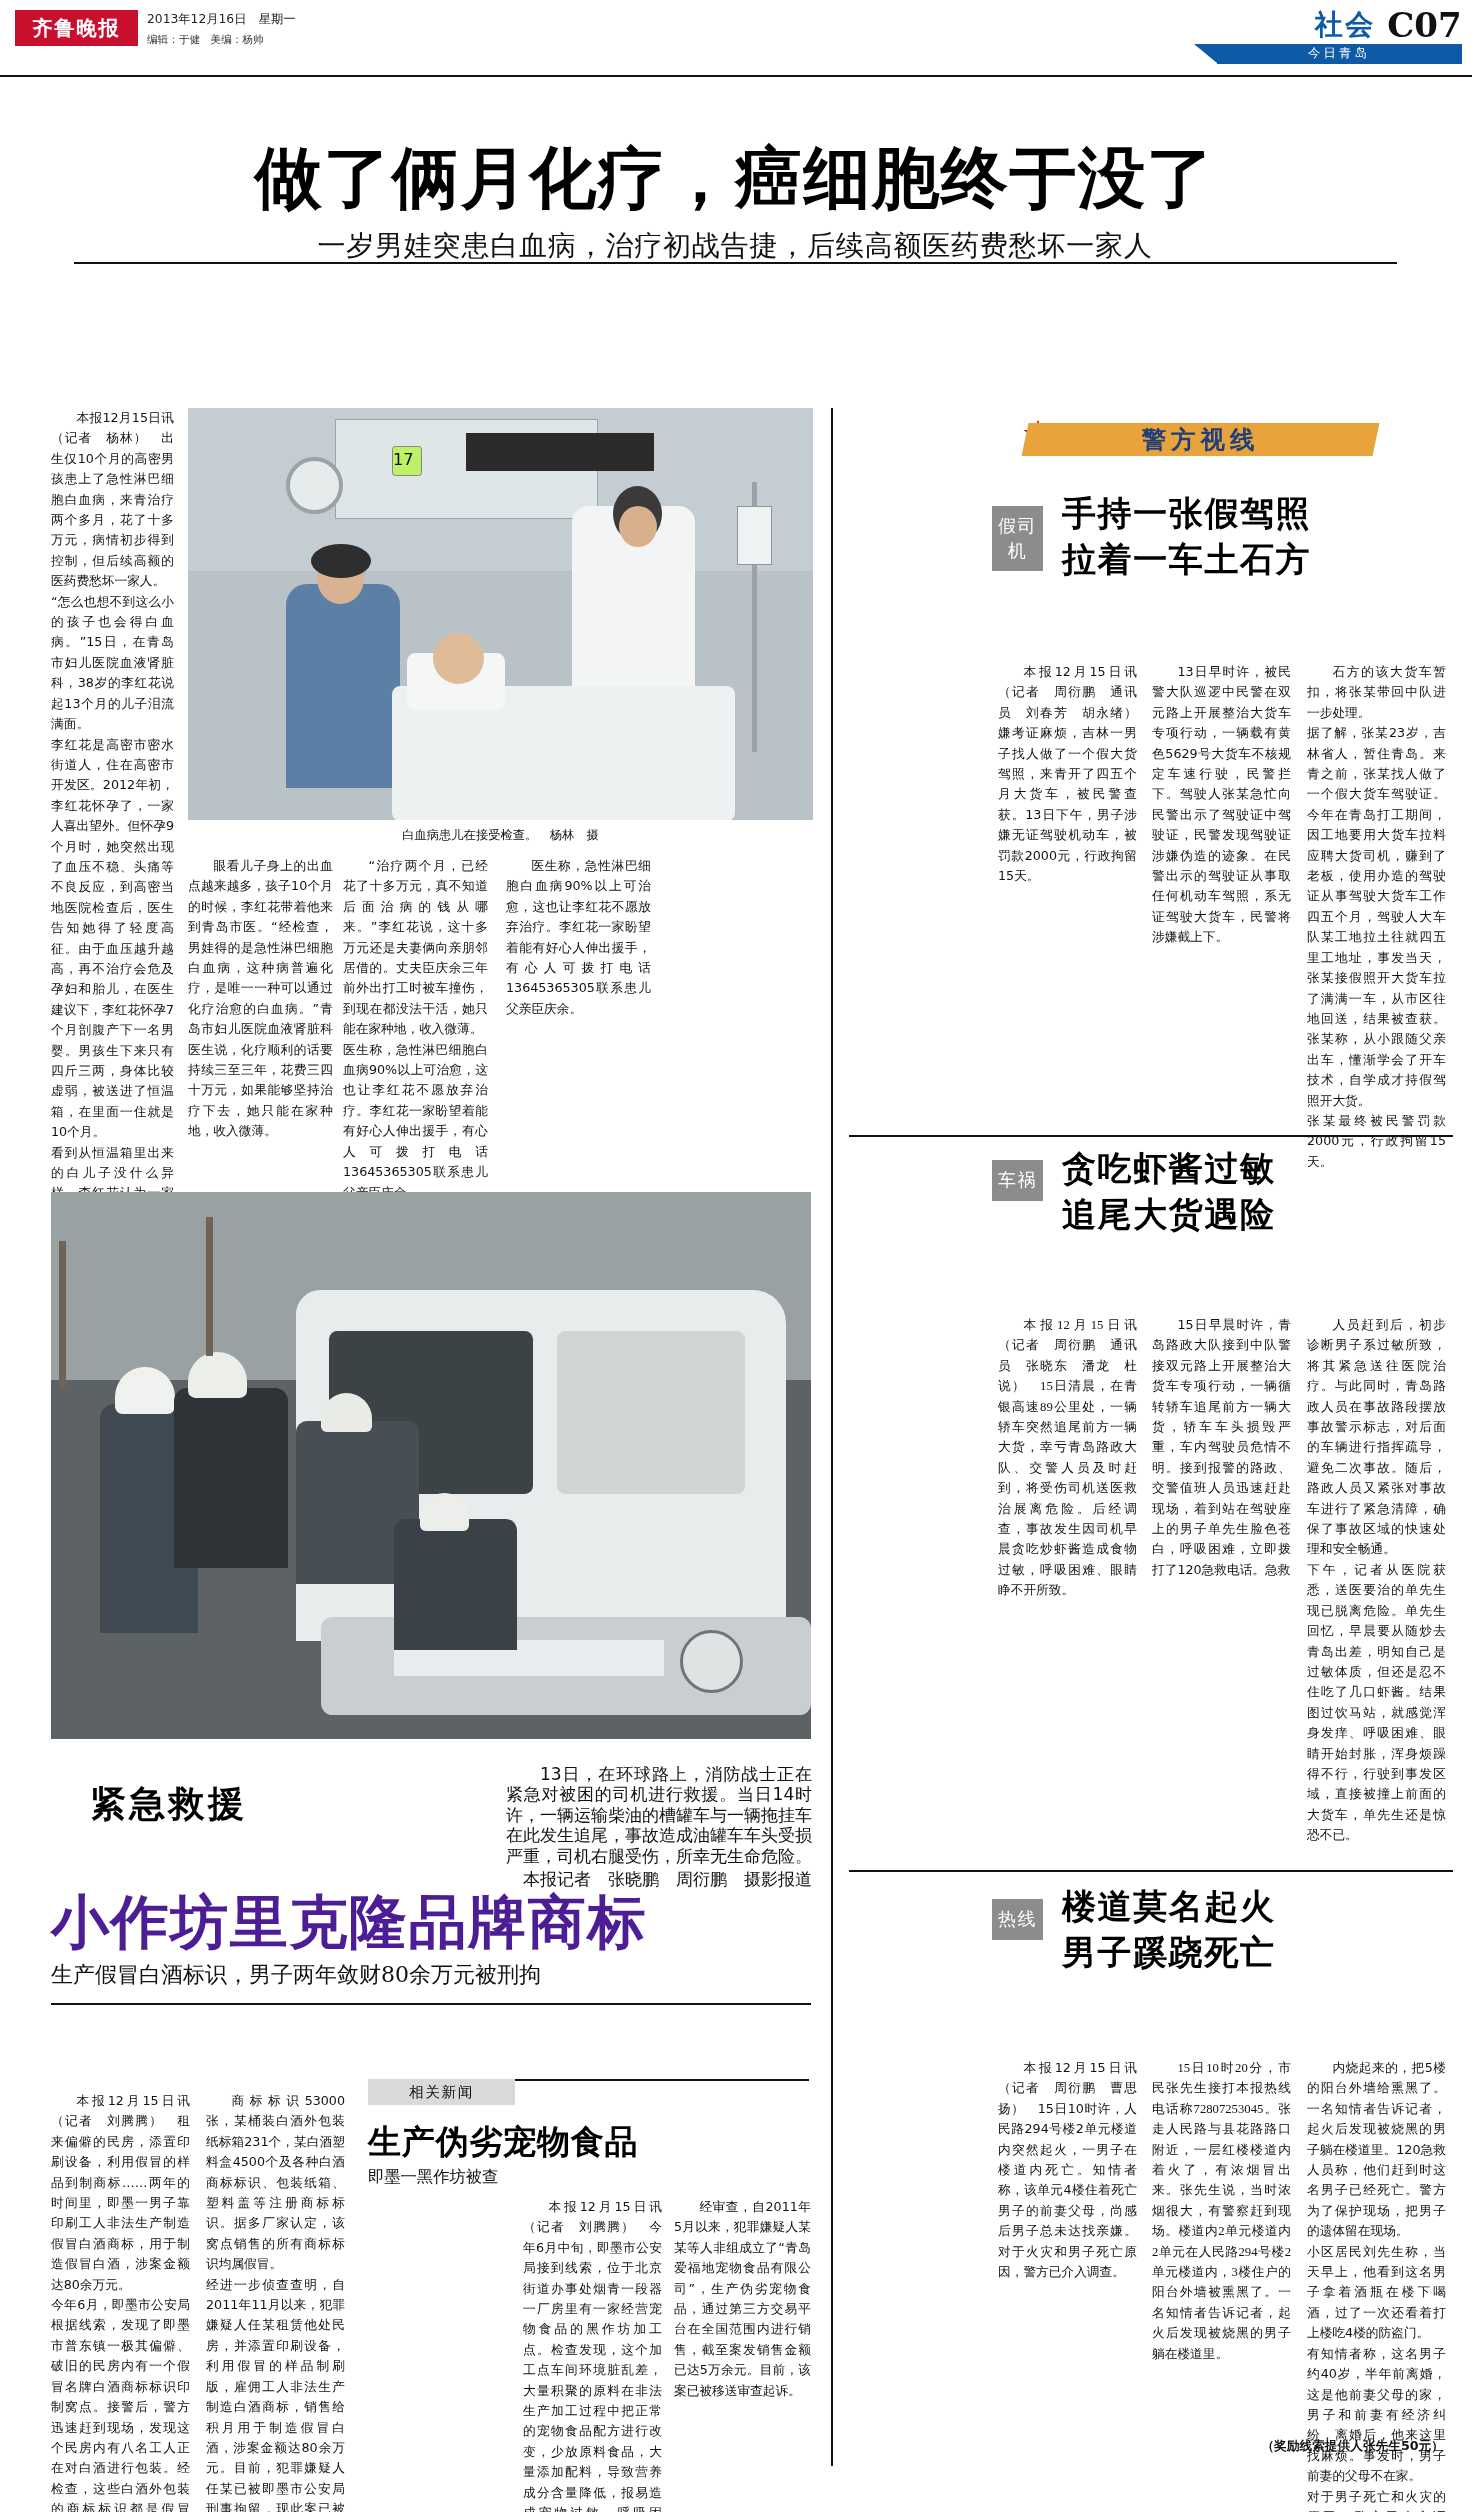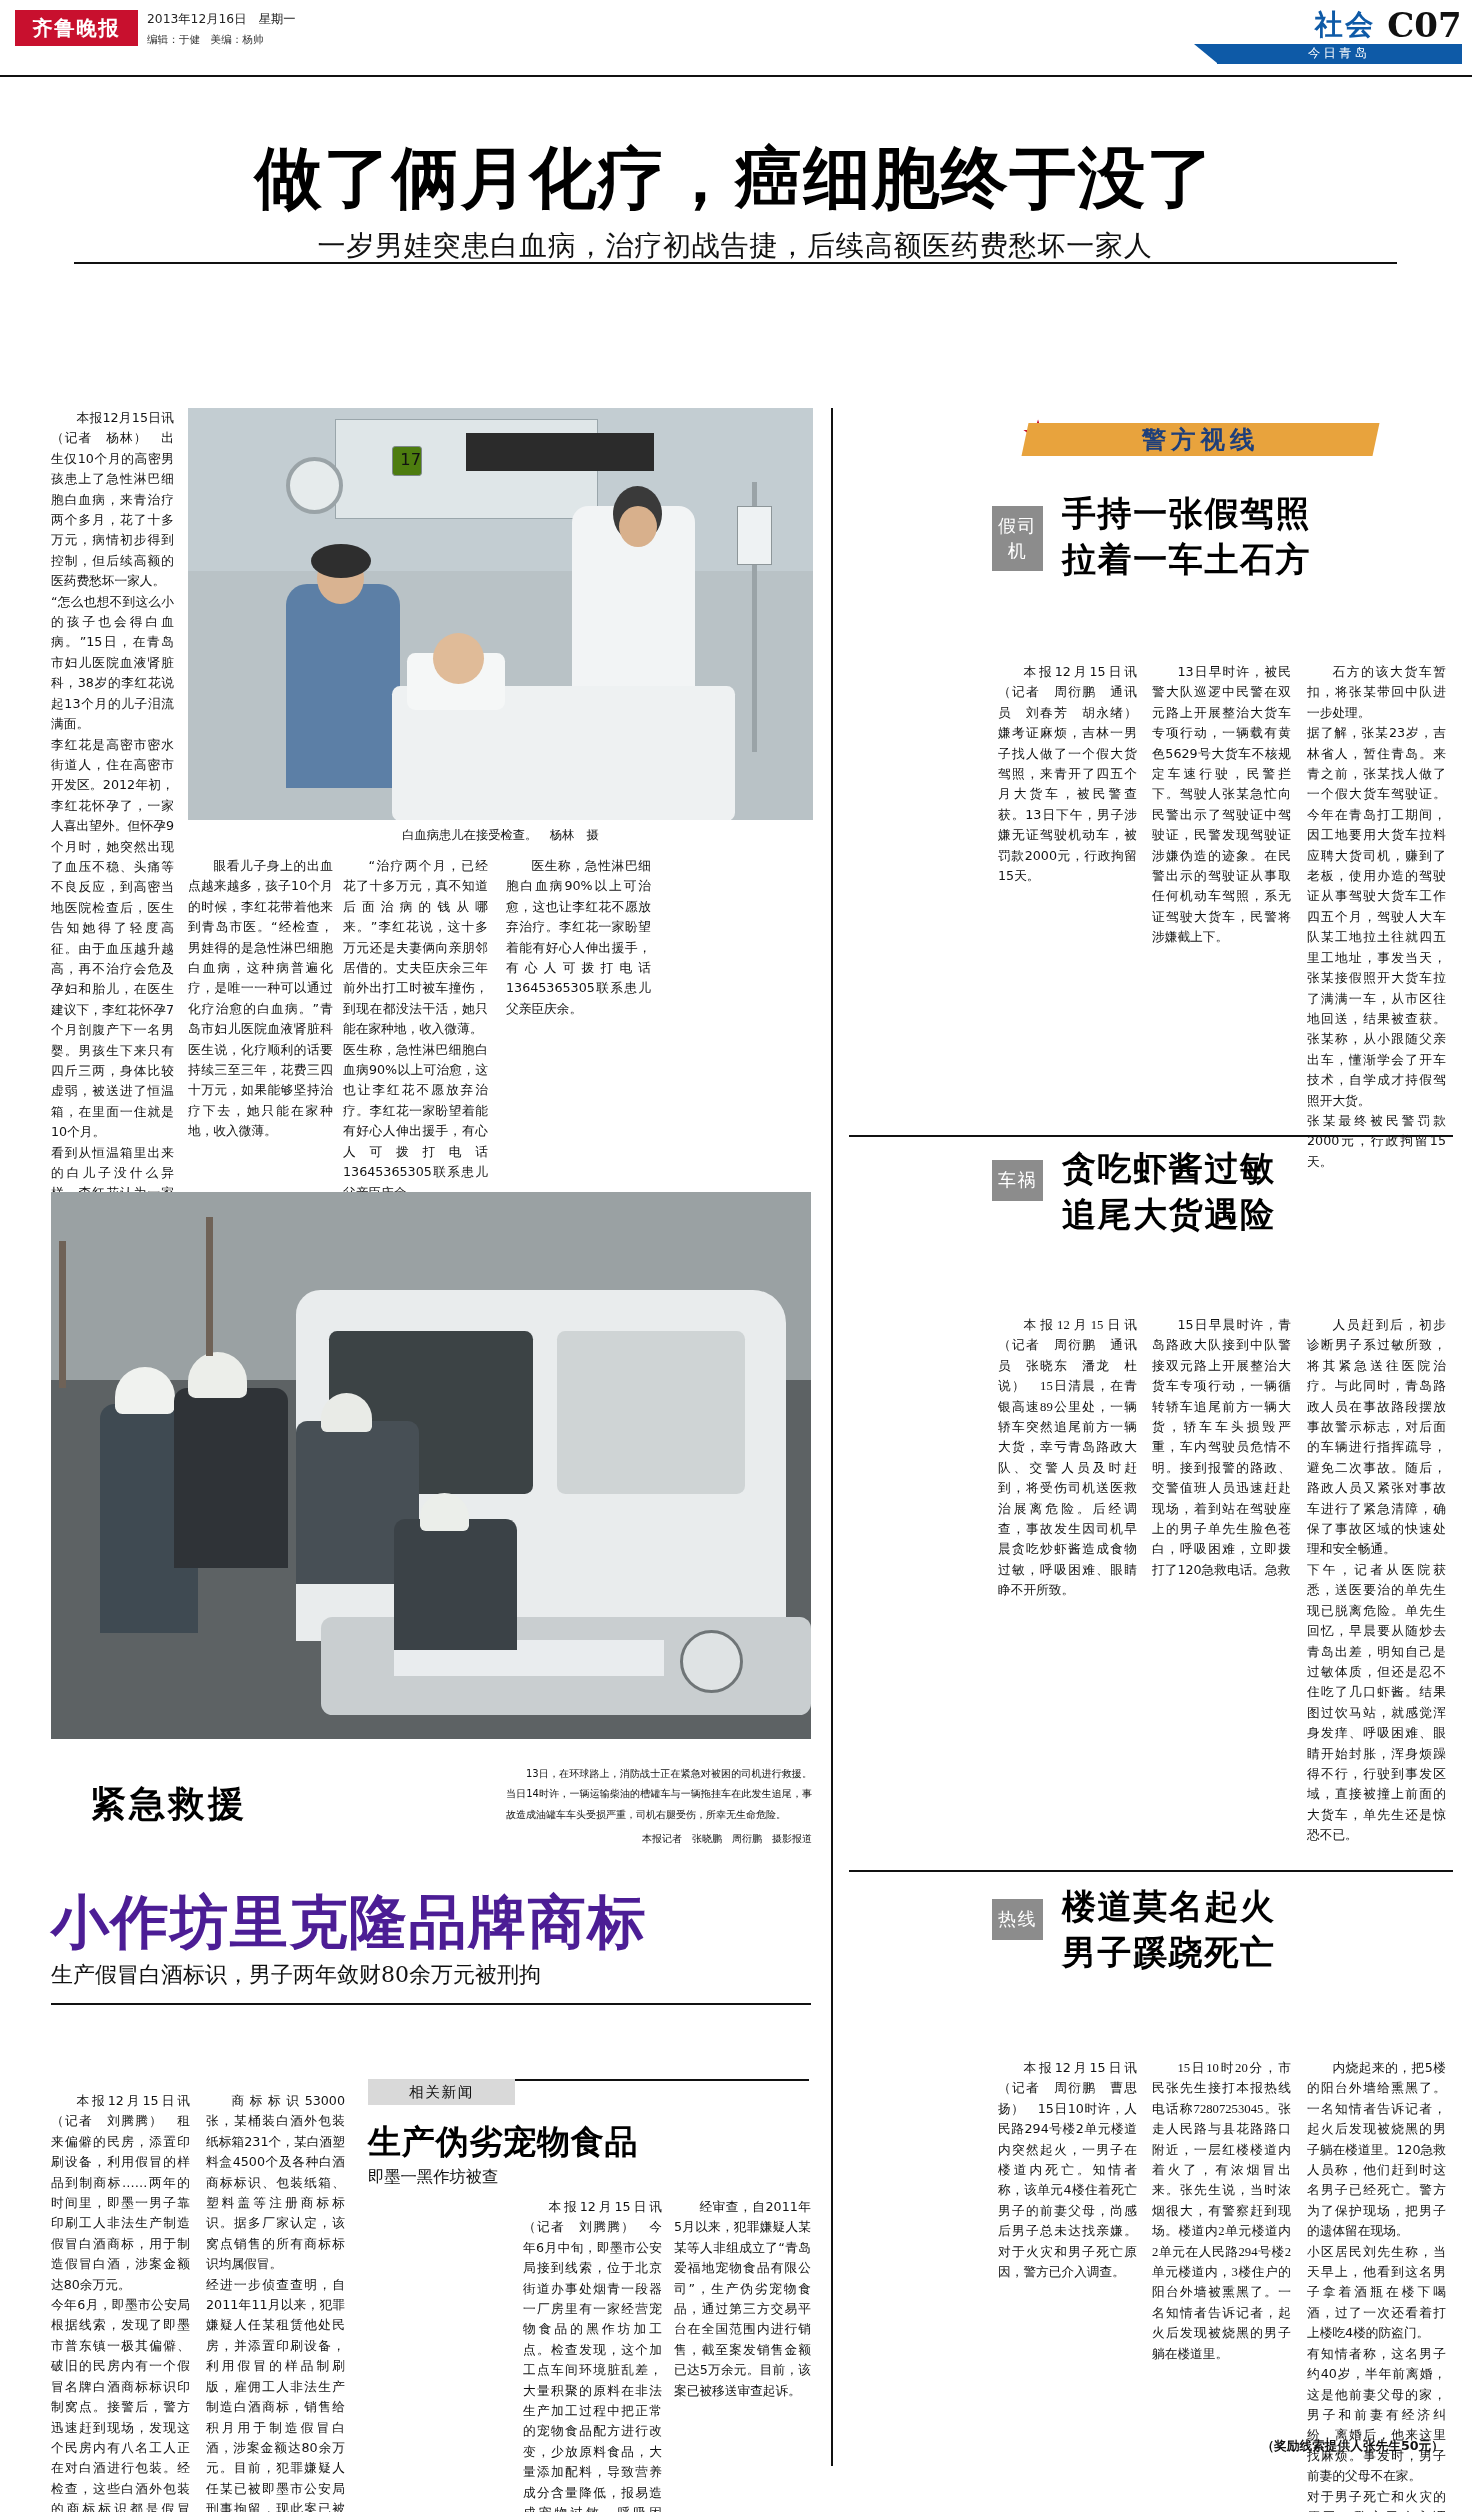--- a/index.html
+++ b/index.html
@@ -32,21 +32,21 @@
   .storyA-c3{left:343px;top:856px;width:145px;}
   .storyA-c4{left:506px;top:856px;width:145px;}
 
   .photo1{position:absolute;left:188px;top:408px;width:625px;height:412px;background:#cfd6da;overflow:hidden;}
   .photo1 .scene{position:absolute;inset:0;background:linear-gradient(180deg,#e7eced 0%,#cdd5d8 45%,#b7c0c4 100%);}
   .cap1{position:absolute;left:188px;top:827px;width:625px;font-size:12.3px;text-align:center;color:#111;}
 
   .photo2{position:absolute;left:51px;top:1192px;width:760px;height:547px;background:#6f6f6f;overflow:hidden;}
   .photo2 .scene{position:absolute;inset:0;background:linear-gradient(180deg,#8e9597 0%,#6d7375 40%,#565b5d 100%);}
   .rescue-label{position:absolute;left:90px;top:1780px;font-family:"DejaVu Serif","Liberation Serif",serif;font-size:36px;font-weight:bold;letter-spacing:3.3px;color:#000;}
-  .cap2{position:absolute;left:506px;top:1764px;width:306px;font-size:10px;line-height:20.4px;text-align:justify;text-indent:2em;}
+  .cap2{position:absolute;left:506px;top:1764px;width:306px;font-size:17px;line-height:20.4px;text-align:justify;text-indent:2em;}
   .cap2-by{margin-top:3.3px;text-align:right;text-indent:0;}
 
   
   .headline2{position:absolute;left:51px;top:1893px;width:760px;font-family:"DejaVu Serif","Liberation Serif",serif;font-weight:bold;font-size:58px;line-height:59px;letter-spacing:1.6px;color:#4c1d95;}
   .subhead2{position:absolute;left:51px;top:1960px;width:760px;font-family:"DejaVu Serif","Liberation Serif",serif;font-size:22px;line-height:29px;color:#111;}
   .hl2-rule{position:absolute;left:51px;top:2003px;width:760px;height:1.6px;background:#111;}
 
   .storyB-c1{left:51px;top:2091px;width:139px;}
   .storyB-c2{left:206px;top:2091px;width:139px;}
   .related-tab{position:absolute;left:368px;top:2079px;width:147px;height:26px;background:#d9d9d9;color:#111;font-size:14.7px;line-height:26px;text-align:center;letter-spacing:1.6px;}
@@ -104,21 +104,21 @@
 看到从恒温箱里出来的白儿子没什么异样，李红花认为一家人从此可以幸福生活了，然而命运再次提醒了她。“孩子9个月刚都好好的，直到我发现他身上有一些出血点。”李红花立即带着儿子去高密市妇幼保健院检查。检查结束，一个噩耗传来：儿子竟然得了白血病！</p>
   </div>
 
   <div class="photo1">
     <div class="scene"></div>
 
     <div style="position:absolute;left:0;top:0;width:625px;height:163px;background:#c3cdd2;"></div>
     <div style="position:absolute;left:147px;top:11.4px;width:261px;height:98px;background:#dfe6e8;border:1.6px solid #9aa6ab;"></div>
     <div style="position:absolute;left:278px;top:24.5px;width:188px;height:38px;background:#2b2b2b;"></div>
     <div style="position:absolute;left:98px;top:49px;width:49px;height:49px;border:4.9px solid #9aa3a7;border-radius:50%;background:#e6ebec;"></div>
-    <div style="position:absolute;left:204px;top:38px;width:28px;height:28px;background:#4d7c0f;border:1.6px solid #7d878b;border-radius:3.3px;color:#111;font-size:16.3px;text-align:right;line-height:26px;">17</div>
+    <div style="position:absolute;left:204px;top:38px;width:28px;height:28px;background:#bef264;border:1.6px solid #7d878b;border-radius:3.3px;color:#111;font-size:16.3px;text-align:left;line-height:26px;">17</div>
     <div style="position:absolute;left:0;top:163px;width:625px;height:249px;background:#b9c2c6;"></div>
 
     <div style="position:absolute;left:384px;top:98px;width:123px;height:245px;background:#f2f4f5;border-radius:16.3px 16.3px 0 0;"></div>
     <div class="photo-person" style="left:425px;top:78px;width:49px;height:56px;background:#3a3a3a;"></div>
     <div class="photo-person" style="left:431px;top:98px;width:38px;height:41px;background:#d8b08c;"></div>
 
     <div style="position:absolute;left:98px;top:176px;width:114px;height:204px;background:#5c7fa6;border-radius:21px 21px 0 0;"></div>
     <div class="photo-person" style="left:129px;top:145px;width:47px;height:51px;background:#d9b391;"></div>
     <div class="photo-person" style="left:123px;top:136px;width:60px;height:34px;background:#2e2e2e;"></div>
 

